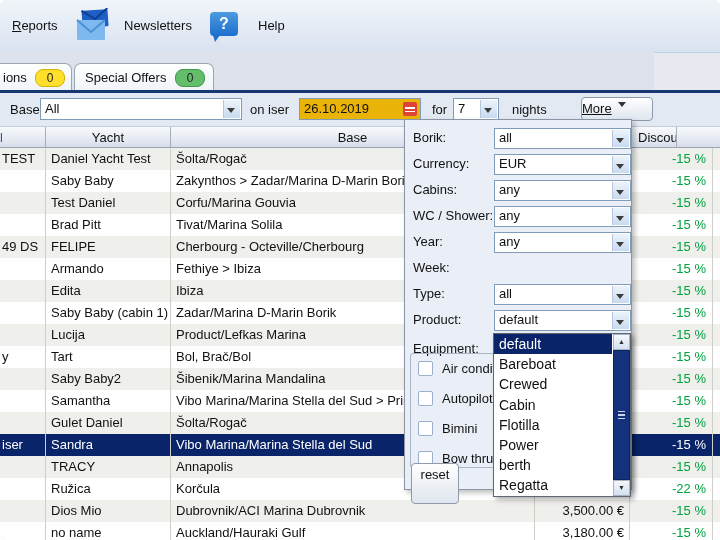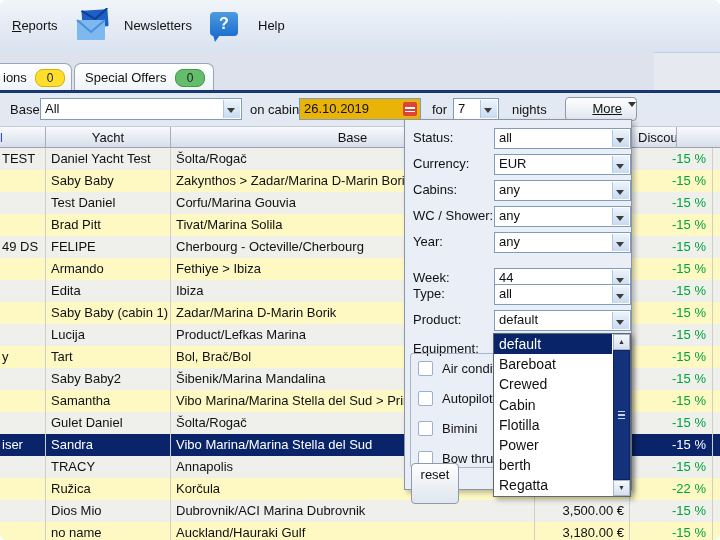--- a/index.html
+++ b/index.html
@@ -40,36 +40,36 @@
   .arrow-btn{position:absolute;right:1px;top:1px;bottom:1px;width:16px;
              background:linear-gradient(#ecf3fb,#c9dbf0);border-left:1px solid #b3c6dd;}
   .arr{position:absolute;left:3px;top:8px;width:0;height:0;
        border:4px solid transparent;border-top:5px solid #3c3c3c;}
   .datefield{position:absolute;box-sizing:border-box;background:#eab308;border:1px solid #7f9db9;}
   .datefield .val{display:block;padding:2px 22px 0 4px;white-space:nowrap;}
   .cal-icon{position:absolute;right:3px;top:3px;width:14px;height:14px;border-radius:2px;
             background:#dd4337;}
   .cal-icon:after{content:"";position:absolute;left:2px;right:2px;top:5px;height:7px;
             background:repeating-linear-gradient(#fff 0 1.5px,#dd4337 1.5px 3.5px);}
-  .more-btn{position:absolute;left:565px;top:4px;width:72px;height:24px;box-sizing:border-box;
-            border:1px solid #8e99aa;border-radius:4px;text-align:right;line-height:22px;
+  .more-btn{position:absolute;left:581px;top:4px;width:72px;height:24px;box-sizing:border-box;
+            border:1px solid #8e99aa;border-radius:4px;text-align:left;line-height:22px;
             background:linear-gradient(#fefefe,#dfe6ef);text-decoration:underline;}
   .more-arr{display:inline-block;width:0;height:0;margin-left:6px;vertical-align:2px;
             border:4px solid transparent;border-top:5px solid #333;}
 
   
   .thead{position:absolute;left:0;top:126px;width:720px;height:22px;box-sizing:border-box;
          background:linear-gradient(#f8fafc,#d8deea);border-top:1px solid #c7cdd9;
          border-bottom:1px solid #99a2b1;}
   .th{position:absolute;top:0;height:21px;line-height:21px;text-align:center;box-sizing:border-box;
       border-right:1px solid #a7aeba;white-space:nowrap;overflow:hidden;}
   .tbody{position:absolute;left:0;top:148px;width:720px;height:392px;overflow:hidden;}
   .tr{position:relative;display:flex;height:22px;line-height:22px;}
   .tr.even{background:#efefec;}
-  .tr.odd{background:#fef9c3;}
+  .tr.odd{background:#ffffff;}
   .tr.sel{background:var(--selection-navy,#0a246a);color:#fff;}
   .td{box-sizing:border-box;border-right:1px solid #cfcfc9;white-space:nowrap;overflow:hidden;height:22px;}
   .c-model{width:46px;padding-left:2px;}
   .c-yacht{width:125px;padding-left:5px;}
   .c-base{width:364px;padding-left:5px;}
   .c-price{width:95px;text-align:right;padding-right:5px;}
   .c-disc{width:83px;text-align:right;padding-right:6px;color:var(--discount-green,#00a33e);}
   .tr.sel .c-disc{color:#fff;}
   .c-end{width:7px;border-right:none;}
 
@@ -145,21 +145,21 @@
   <div class="navy-line"></div>
 
   <div class="filterbar">
     <span class="fb-label" style="left:10px;">Base</span>
     <div class="combo" style="left:40px;top:5px;width:202px;height:22px;">
       <span class="val">All</span>
       <span class="arrow-btn">
           <span class="arr"></span>
         </span>
     </div>
-    <span class="fb-label" style="left:250px;">on cabin</span>
+    <span class="fb-label" style="left:250px;">on iser</span>
     <div class="datefield" style="left:299px;top:5px;width:122px;height:22px;">
       <span class="val">26.10.2019</span>
       <span class="cal-icon"></span>
     </div>
     <span class="fb-label" style="left:432px;">for</span>
     <div class="combo" style="left:453px;top:5px;width:46px;height:22px;">
       <span class="val">7</span>
       <span class="arrow-btn">
           <span class="arr"></span>
         </span>
@@ -320,21 +320,21 @@
         <div class="td c-base">Auckland/Hauraki Gulf</div>
         <div class="td c-price">3,180.00 €</div>
         <div class="td c-disc">-15 %</div>
         <div class="td c-end"></div>
       </div>
     </div>
 
   <div class="more-panel">
     <div>
         <div class="pf-row" style="top: 8px;">
-          <span class="pf-label">Status:</span>
+          <span class="pf-label">Borik:</span>
           <div class="pf-combo">
             <span class="val">all</span>
             <span class="arrow-btn">
               <span class="arr"></span>
             </span>
           </div>
         </div>
         <div class="pf-row" style="top: 34px;">
           <span class="pf-label">Currency:</span>
           <div class="pf-combo">
@@ -364,28 +364,22 @@
         </div>
         <div class="pf-row" style="top: 112px;">
           <span class="pf-label">Year:</span>
           <div class="pf-combo">
             <span class="val">any</span>
             <span class="arrow-btn">
               <span class="arr"></span>
             </span>
           </div>
         </div>
-        <div class="pf-row" style="top: 148px;">
+        <div class="pf-row" style="top: 138px;">
           <span class="pf-label">Week:</span>
-          <div class="pf-combo">
-            <span class="val">44</span>
-            <span class="arrow-btn">
-              <span class="arr"></span>
-            </span>
-          </div>
         </div>
         <div class="pf-row" style="top: 164px;">
           <span class="pf-label">Type:</span>
           <div class="pf-combo">
             <span class="val">all</span>
             <span class="arrow-btn">
               <span class="arr"></span>
             </span>
           </div>
         </div>

